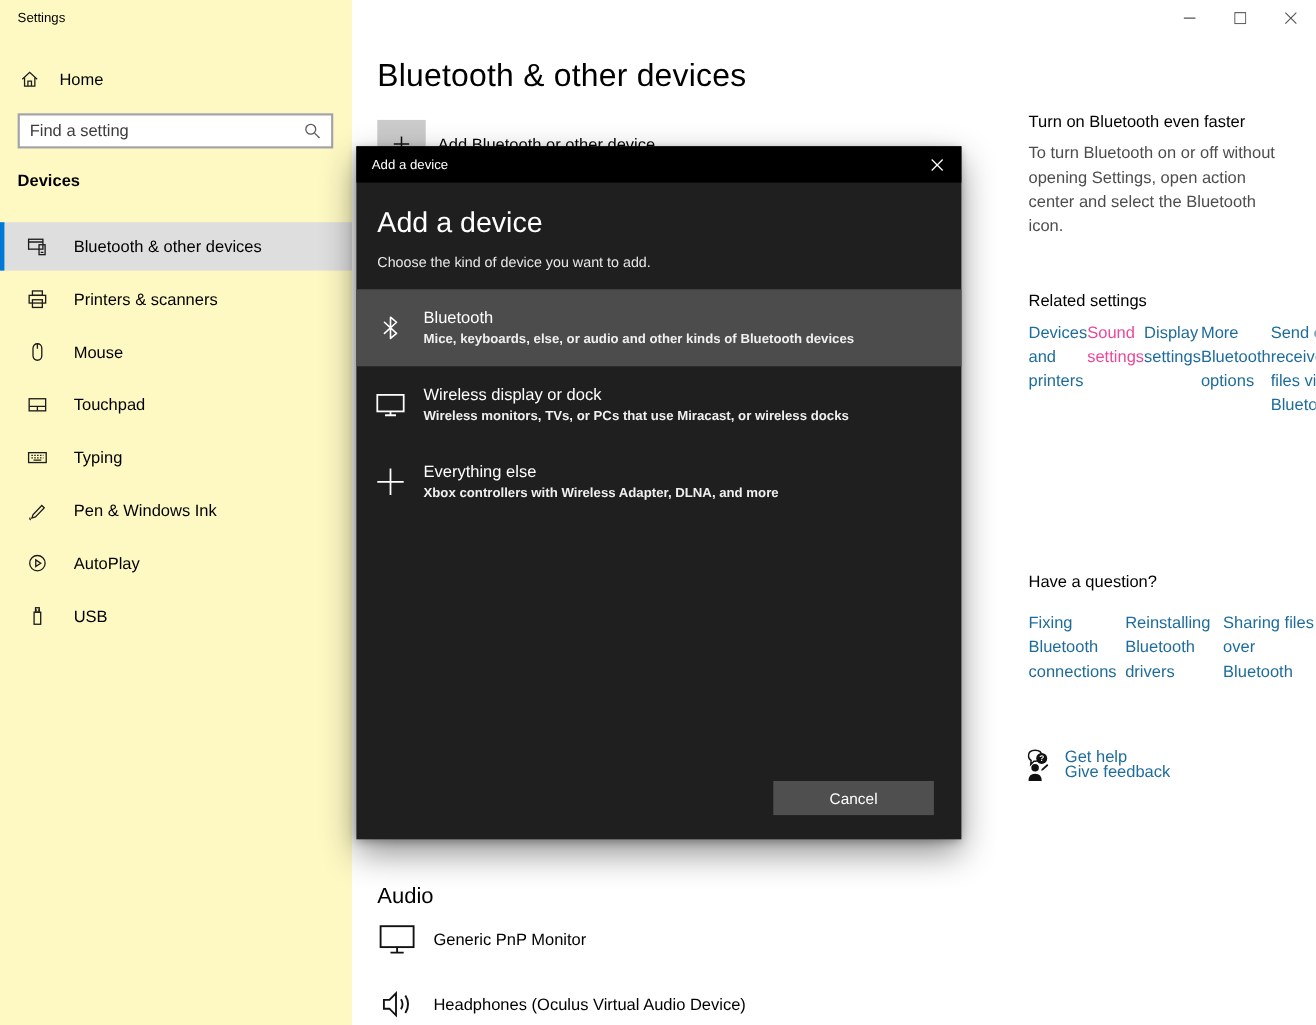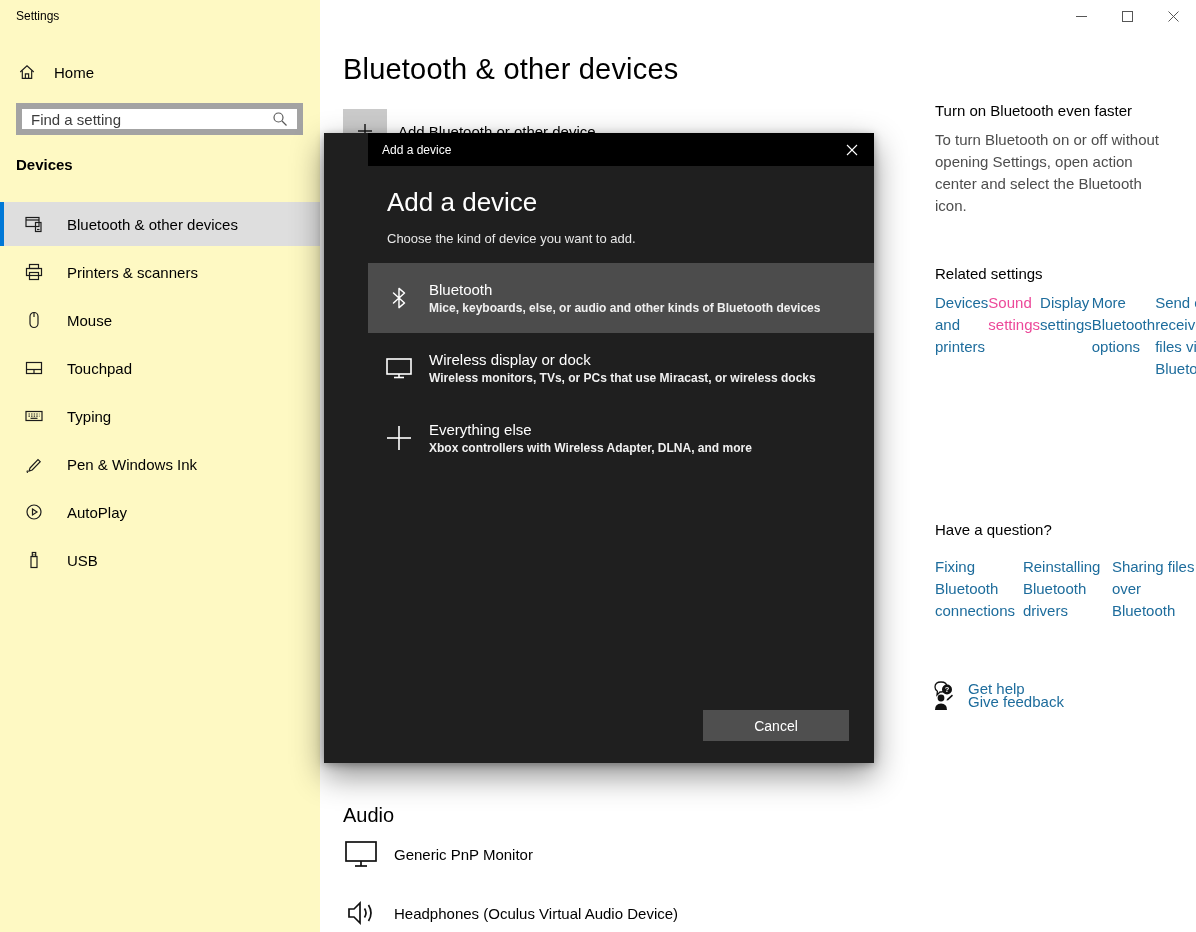--- a/index.html
+++ b/index.html
@@ -4,21 +4,21 @@
 <style>
   * { margin:0; padding:0; box-sizing:border-box; }
   html,body { width:1196px; height:932px; overflow:hidden; }
   body { font-family:"Liberation Sans", sans-serif; background:#fff; color:#000; }
   #app { position:relative; width:1196px; height:932px; background:#fff; }
 
   
   .sidebar { position:absolute; left:0; top:0; width:320px; height:932px; background:#ebebeb; }
   .app-title { position:absolute; left:16px; top:9px; font-size:12px; color:#000; }
   .home-row { position:absolute; left:18px; top:58px; width:284px; height:28px; display:flex; align-items:center; gap:18px; font-size:15px; cursor:default; }
-  .search-box { position:absolute; left:16px; top:103px; width:287px; height:32px; background:#fff; border:6px solid #a3a3a3; display:flex; align-items:center; padding:0 9px; }
+  .search-box { position:absolute; left:16px; top:103px; width:287px; height:32px; background:#fff; border:2px solid #a3a3a3; display:flex; align-items:center; padding:0 9px; }
   .search-box input { flex:1; border:none; outline:none; font-size:15px; color:#3c3c3c; font-family:inherit; background:transparent; }
   .search-box input::placeholder { color:#3c3c3c; opacity:1; }
   .section-heading { position:absolute; left:16px; top:156px; font-size:15px; font-weight:700; }
   .nav { position:absolute; left:0; top:202px; width:320px; }
   .nav-item { position:relative; height:44px; margin-bottom:4px; display:flex; align-items:center; padding-left:24px; gap:23px; font-size:15px; cursor:default; }
   .nav-item .nicon { width:20px; height:20px; display:flex; align-items:center; justify-content:center; color:#1c1c1c; }
   .nav-item.selected { background:#dedede; }
   .accent-bar { position:absolute; left:0; top:0; width:4px; height:44px; background:#0078d7; }
 
   
@@ -281,21 +281,21 @@
     <span class="hicon">
       <svg width="20" height="18" viewBox="0 0 20 18">
         <circle cx="7" cy="5" r="3.4" fill="#111"></circle>
         <path d="M1 17 Q1 10.5 7 10.5 Q13 10.5 13 17 Z" fill="#111"></path>
         <path d="M13 6 L18 1.5 L19 2.8 L14.2 7.2 L12.5 7.6 Z" fill="#111"></path>
       </svg>
     </span>
     <span class="link" style="color: rgb(29, 108, 156);">Give feedback</span>
   </div>
 
-  <div class="dialog" style="background: rgb(31, 31, 31); padding-left: 44px;">
+  <div class="dialog" style="background: rgb(31, 31, 31);">
     <div class="dialog-titlebar" style="background: rgb(0, 0, 0);">
       <span>Add a device</span>
       <button class="dialog-close">
         <span>
           <svg width="12" height="12" viewBox="0 0 12 12">
               <line x1="1" y1="1" x2="11" y2="11" stroke="#fff" stroke-width="1.1"></line>
               <line x1="11" y1="1" x2="1" y2="11" stroke="#fff" stroke-width="1.1"></line>
             </svg>
         </span>
       </button>

